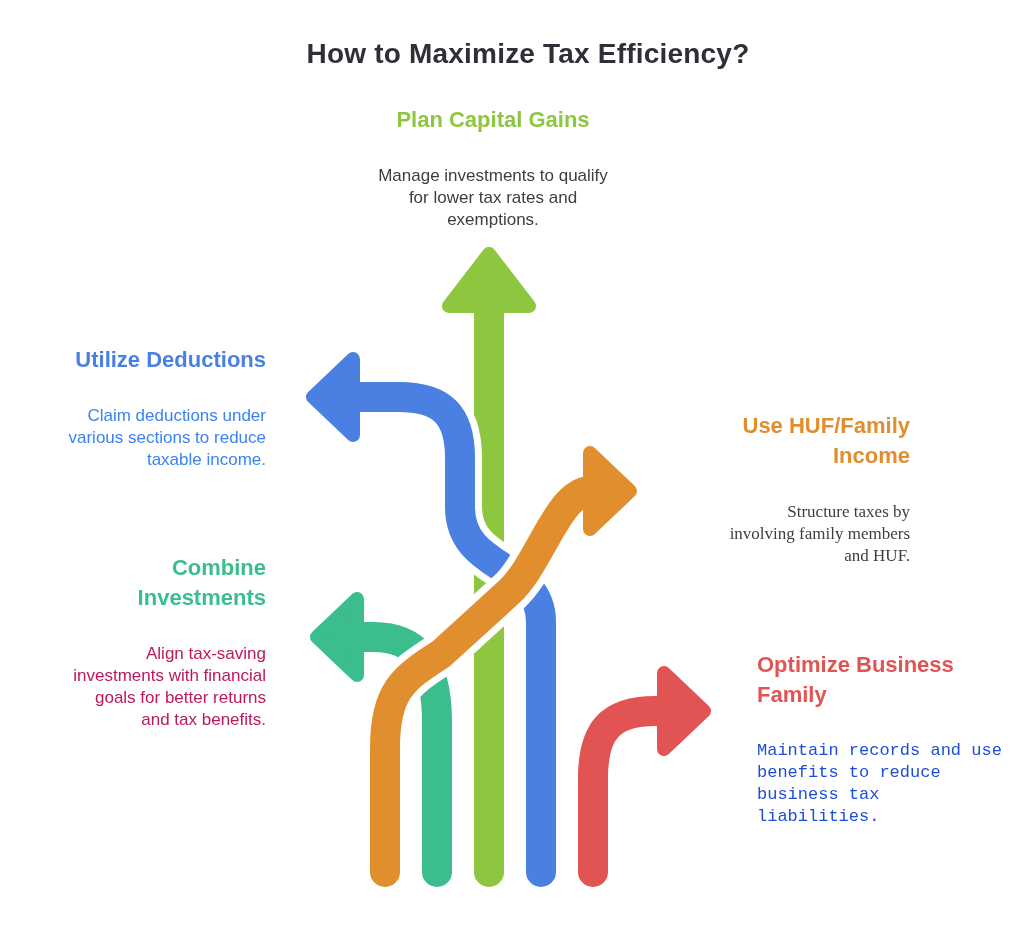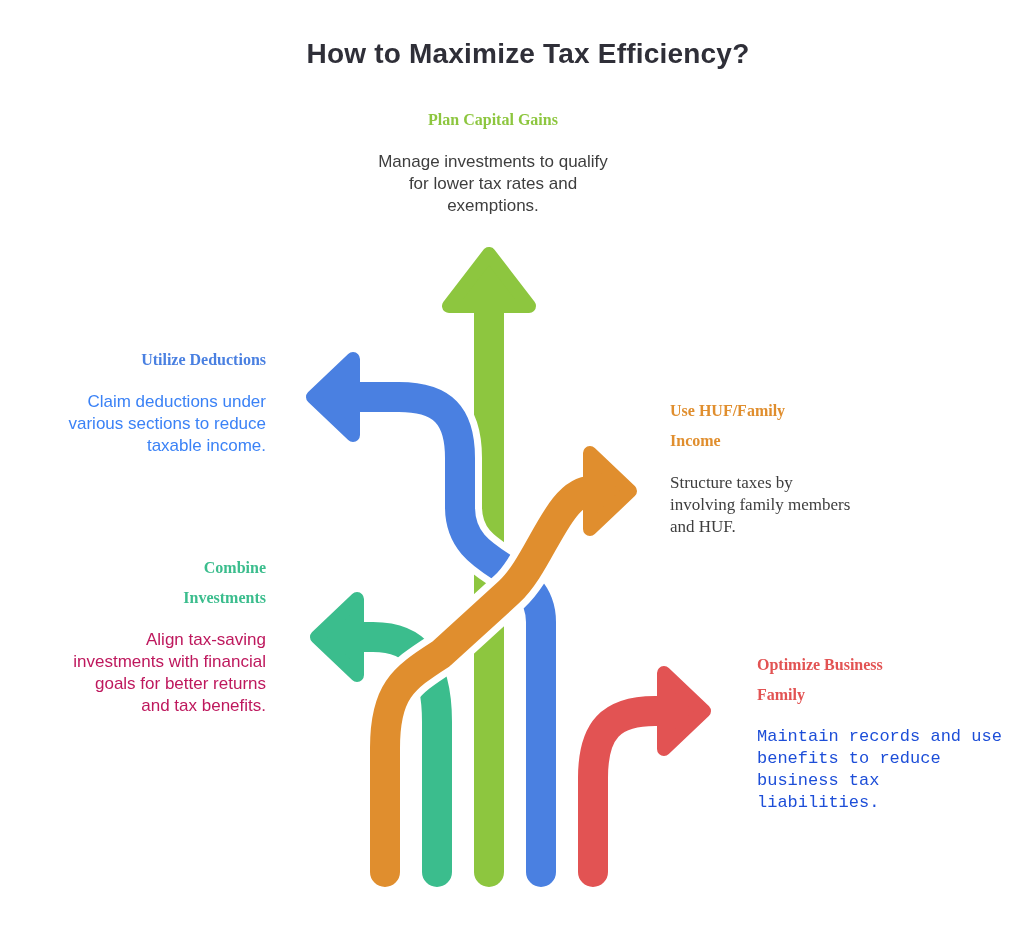--- a/index.html
+++ b/index.html
@@ -24,35 +24,34 @@
     font-size: 28px;
     font-weight: 700;
     letter-spacing: 0.2px;
   }
   .arrows {
     position: absolute;
     top: 0; left: 0;
   }
   .block { position: absolute; }
   .block h2 {
-    font-size: 16px;
+    font-size: 22px;
     font-weight: 700;
     line-height: 30px;
     white-space: pre-line;
-    font-family: Liberation Serif, serif;
   }
   .block p {
     font-size: 17px;
     line-height: 22px;
-    margin-top: 16px;
+    margin-top: 30px;
     white-space: pre-line;
   }
   .block-capital     { left: 333px; top: 105px; width: 320px; text-align: center; }
   .block-deductions  { left: 20px;  top: 345px; width: 246px; text-align: right; }
-  .block-huf         { left: 670px; top: 396px; width: 240px; text-align: left; }
+  .block-huf         { left: 670px; top: 411px; width: 240px; text-align: right; }
   .block-investments { left: 20px;  top: 553px; width: 246px; text-align: right; }
   .block-business    { left: 757px; top: 650px; width: 246px; text-align: left; }
 </style>
 </head>
 <body>
 
 <div class="canvas">
 
   <svg class="arrows" width="1024" height="936" viewBox="0 0 1024 936" xmlns="http://www.w3.org/2000/svg">
     <g fill="none" stroke-linecap="round" stroke-linejoin="round">

